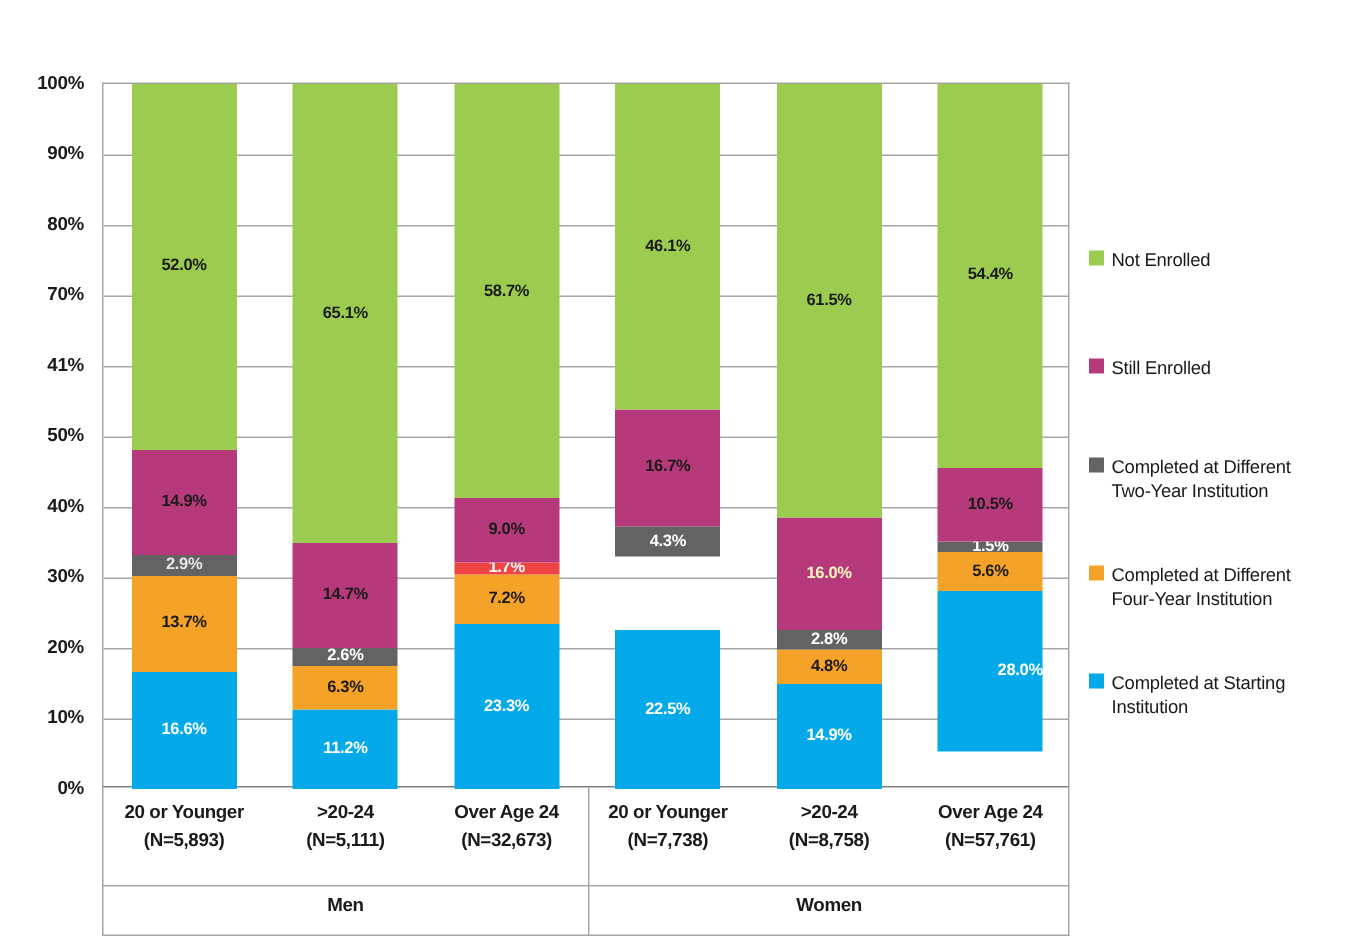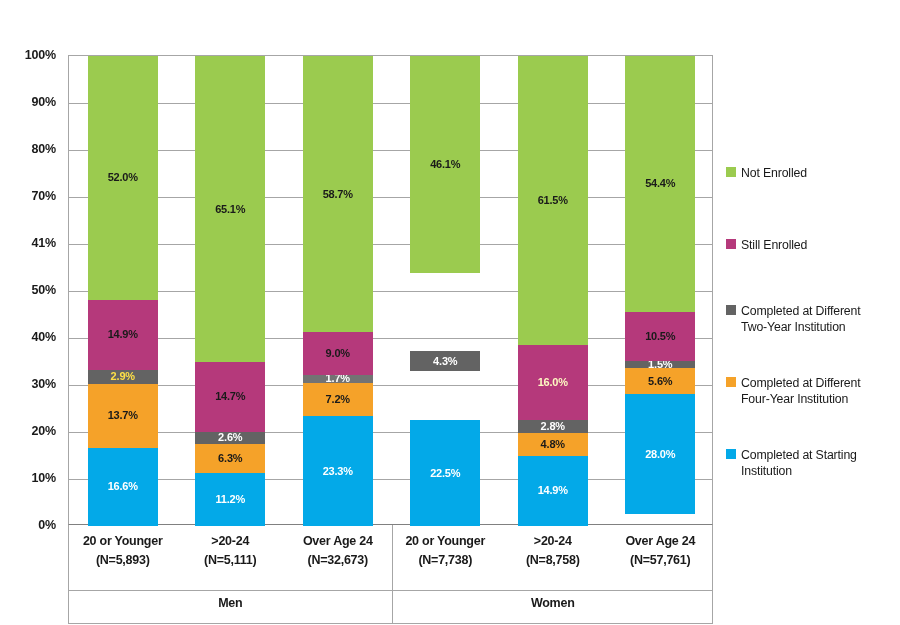--- a/index.html
+++ b/index.html
@@ -204,21 +204,21 @@
       </div>
     <div class="bars-layer">
         <div class="bar" style="left: 18.75px; width: 70px;">
           <div class="seg" style="background: rgb(3, 169, 232); height: 78.02px; top: 391.98px;">
             <span class="seg-label" style="color: rgb(255, 255, 255);">16.6%</span>
           </div>
           <div class="seg" style="background: rgb(245, 162, 41); height: 64.39px; top: 327.59px;">
             <span class="seg-label" style="color: rgb(26, 26, 26);">13.7%</span>
           </div>
           <div class="seg" style="background: rgb(99, 99, 99); height: 13.63px; top: 313.96px;">
-            <span class="seg-label" style="color: #fde047; text-align: right;">2.9%</span>
+            <span class="seg-label" style="color: #e5e5e5; text-align: right;">2.9%</span>
           </div>
           <div class="seg" style="background: rgb(181, 57, 123); height: 70.03px; top: 243.93px;">
             <span class="seg-label" style="color: rgb(26, 26, 26);">14.9%</span>
           </div>
           <div class="seg" style="background: rgb(155, 203, 79); height: 244.4px; top: -0.47px;">
             <span class="seg-label" style="color: rgb(26, 26, 26);">52.0%</span>
           </div>
         </div>
         <div class="bar" style="left: 126.25px; width: 70px;">
           <div class="seg" style="background: rgb(3, 169, 232); height: 52.64px; top: 417.36px;">
@@ -237,37 +237,40 @@
             <span class="seg-label" style="color: rgb(26, 26, 26);">65.1%</span>
           </div>
         </div>
         <div class="bar" style="left: 233.75px; width: 70px;">
           <div class="seg" style="background: rgb(3, 169, 232); height: 109.51px; top: 360.49px;">
             <span class="seg-label" style="color: rgb(255, 255, 255);">23.3%</span>
           </div>
           <div class="seg" style="background: rgb(245, 162, 41); height: 33.84px; top: 326.65px;">
             <span class="seg-label" style="color: rgb(26, 26, 26);">7.2%</span>
           </div>
-          <div class="seg" style="background: #737373; height: 7.99px; top: 318.66px;">
+          <div class="seg" style="background: #ef4444; height: 7.99px; top: 318.66px;">
             <span class="seg-label" style="color: rgb(255, 255, 255);">1.7%</span>
           </div>
           <div class="seg" style="background: rgb(181, 57, 123); height: 42.3px; top: 276.36px;">
             <span class="seg-label" style="color: rgb(26, 26, 26);">9.0%</span>
           </div>
           <div class="seg" style="background: rgb(155, 203, 79); height: 275.89px; top: 0.47px;">
             <span class="seg-label" style="color: rgb(26, 26, 26);">58.7%</span>
           </div>
         </div>
         <div class="bar" style="left: 341.25px; width: 70px;">
           <div class="seg" style="background: rgb(3, 169, 232); height: 105.75px; top: 364.25px;">
             <span class="seg-label" style="color: rgb(255, 255, 255);">22.5%</span>
           </div>
           <div class="seg" style="background: rgb(99, 99, 99); height: 20.21px; top: 295.16px;">
             <span class="seg-label" style="color: rgb(255, 255, 255);">4.3%</span>
           </div>
+          <div class="seg" style="background: rgb(181, 57, 123); height: 78.49px; top: 216.67px;">
+            <span class="seg-label" style="color: rgb(26, 26, 26);">16.7%</span>
+          </div>
           <div class="seg" style="background: rgb(155, 203, 79); height: 216.67px; top: 0px;">
             <span class="seg-label" style="color: rgb(26, 26, 26);">46.1%</span>
           </div>
         </div>
         <div class="bar" style="left: 448.75px; width: 70px;">
           <div class="seg" style="background: rgb(3, 169, 232); height: 70.03px; top: 399.97px;">
             <span class="seg-label" style="color: rgb(255, 255, 255);">14.9%</span>
           </div>
           <div class="seg" style="background: rgb(245, 162, 41); height: 22.56px; top: 377.41px;">
             <span class="seg-label" style="color: rgb(26, 26, 26);">4.8%</span>
@@ -276,21 +279,21 @@
             <span class="seg-label" style="color: rgb(255, 255, 255);">2.8%</span>
           </div>
           <div class="seg" style="background: rgb(181, 57, 123); height: 75.2px; top: 289.05px;">
             <span class="seg-label" style="color: #fef9c3;">16.0%</span>
           </div>
           <div class="seg" style="background: rgb(155, 203, 79); height: 289.05px; top: 0px;">
             <span class="seg-label" style="color: rgb(26, 26, 26);">61.5%</span>
           </div>
         </div>
         <div class="bar" style="left: 556.25px; width: 70px;">
-          <div class="seg" style="background: rgb(3, 169, 232); height: 120px; top: 338.4px;">
+          <div class="seg" style="background: rgb(3, 169, 232); height: 107px; top: 338.4px; justify-content: flex-end;">
             <span class="seg-label" style="color: rgb(255, 255, 255);">28.0%</span>
           </div>
           <div class="seg" style="background: rgb(245, 162, 41); height: 26.32px; top: 312.08px;">
             <span class="seg-label" style="color: rgb(26, 26, 26);">5.6%</span>
           </div>
           <div class="seg" style="background: rgb(99, 99, 99); height: 7.05px; top: 305.03px;">
             <span class="seg-label" style="color: rgb(255, 255, 255);">1.5%</span>
           </div>
           <div class="seg" style="background: rgb(181, 57, 123); height: 49.35px; top: 255.68px;">
             <span class="seg-label" style="color: rgb(26, 26, 26);">10.5%</span>

